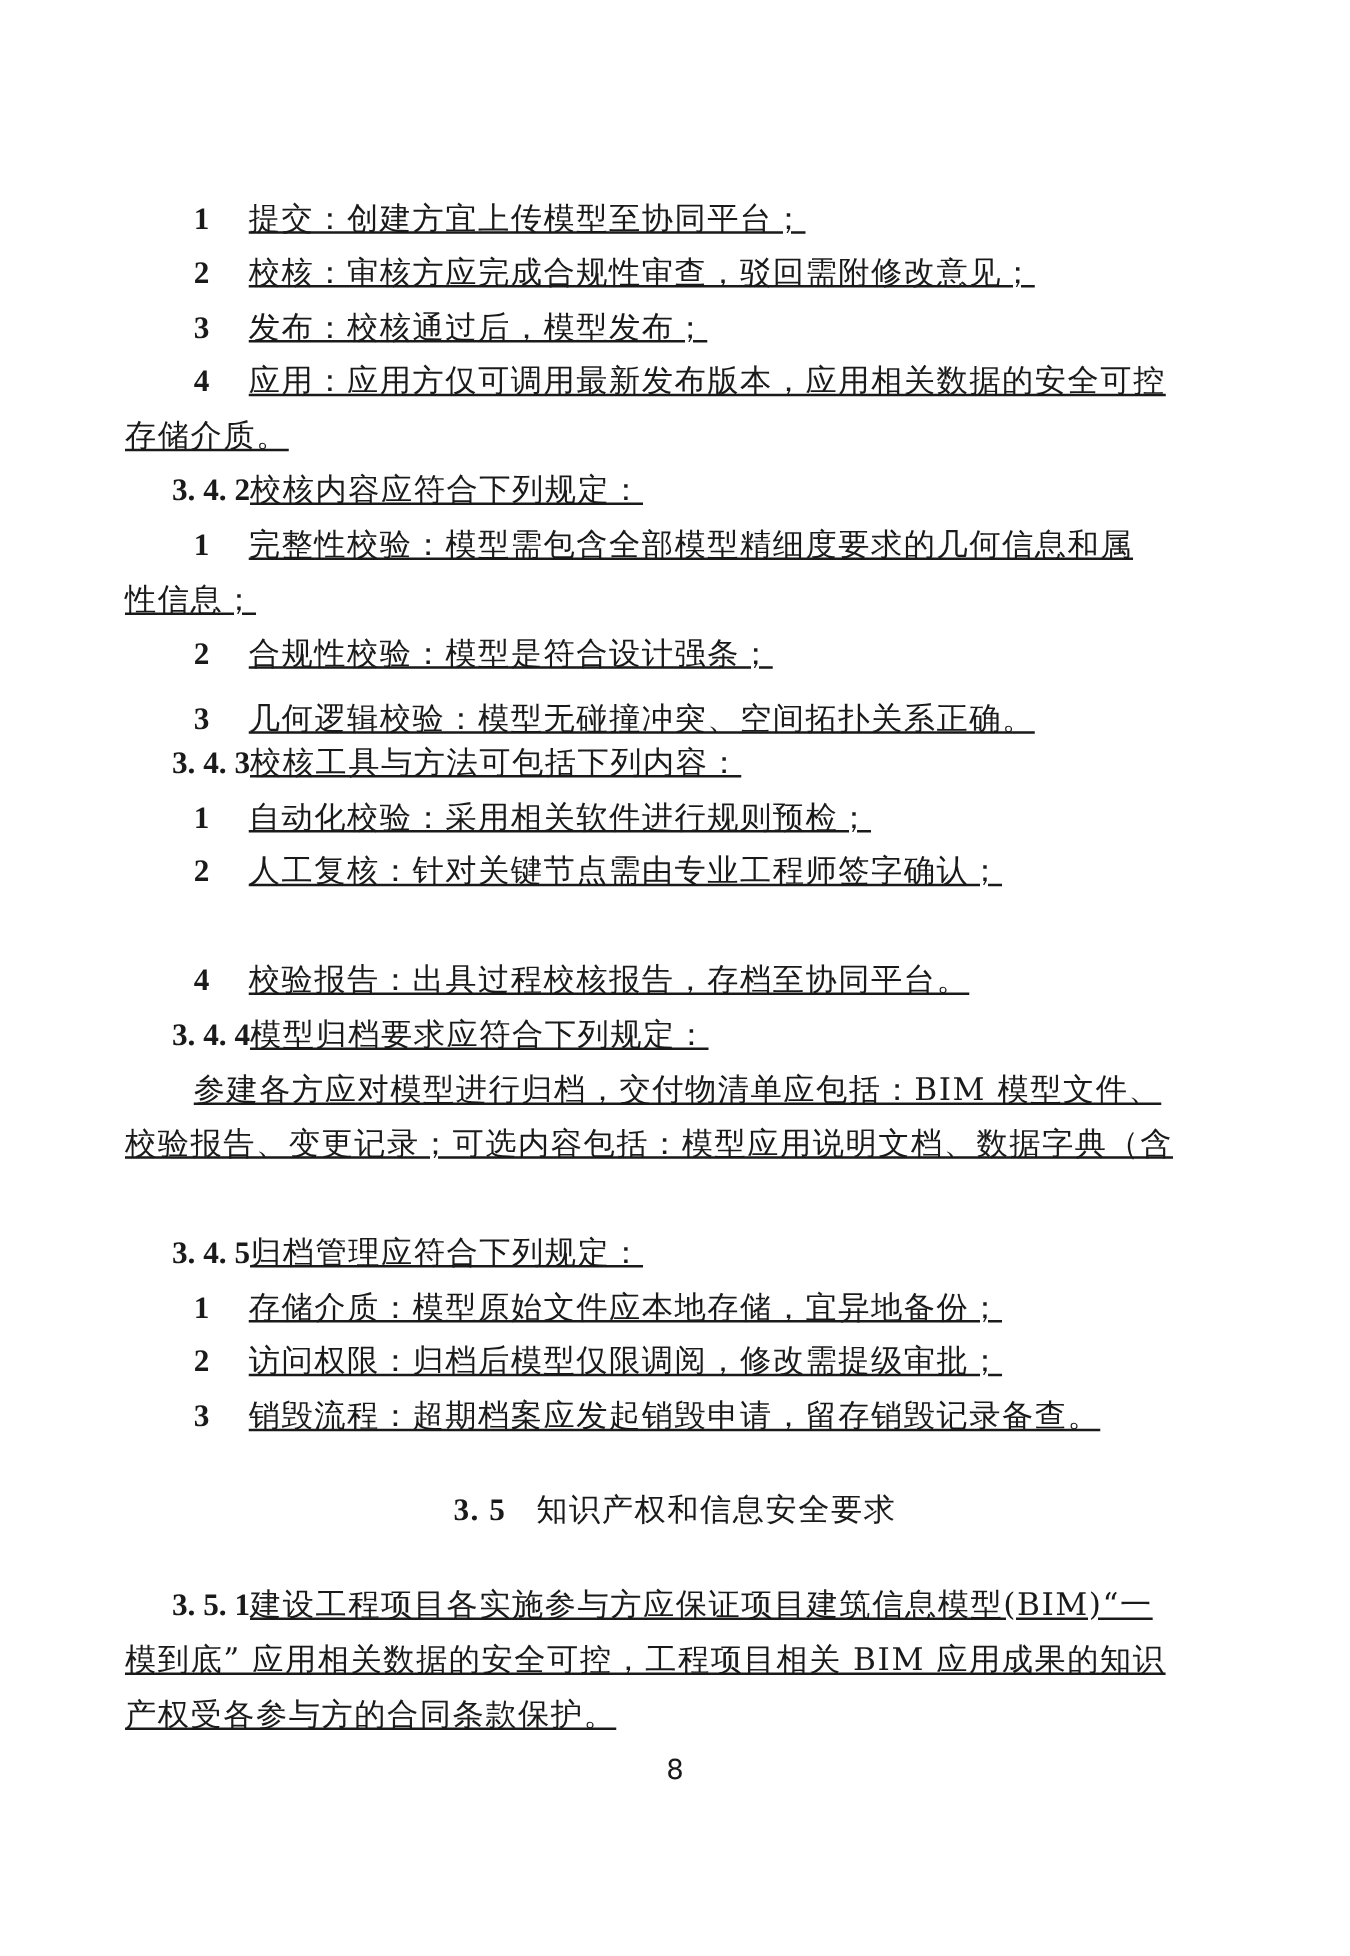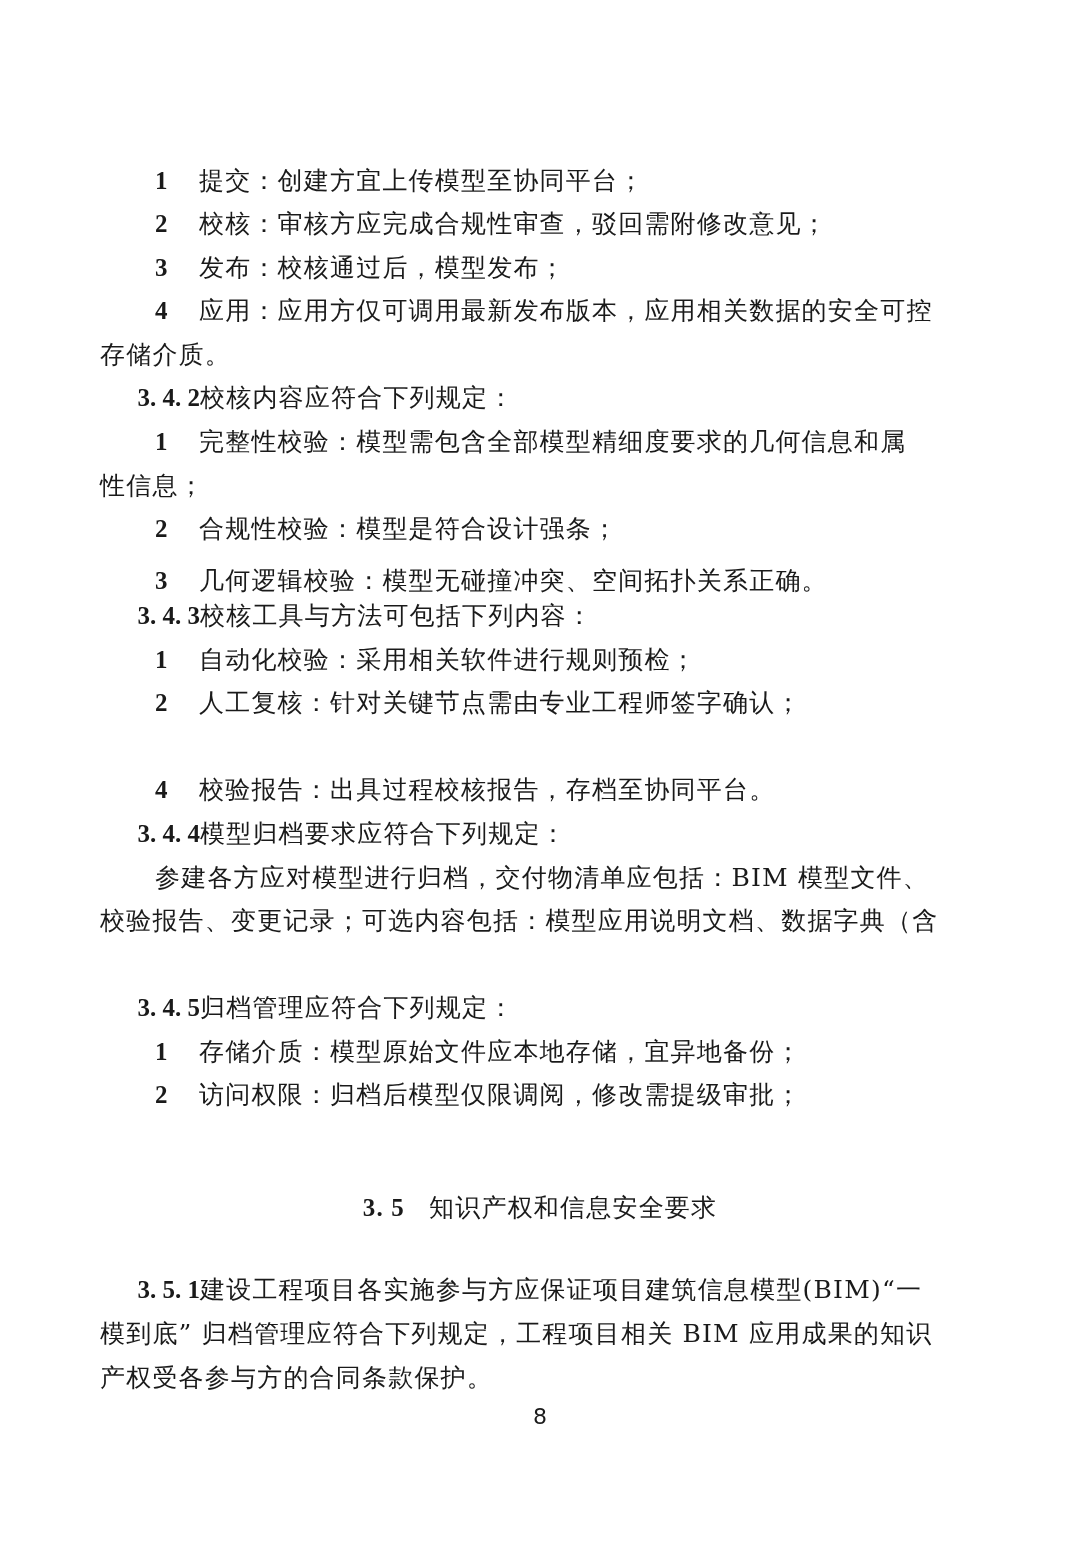--- a/index.html
+++ b/index.html
@@ -4,22 +4,23 @@
 <style>
   html, body { margin: 0; padding: 0; background: #ffffff; }
   body {
     width: 1080px; height: 1565px; position: relative; overflow: hidden;
     font-family: "DejaVu Serif", "Liberation Serif", serif;
     color: #1a1a1a;
   }
   .page { position: absolute; left: 0; top: 0; width: 1080px; height: 1565px; }
   .line {
     position: absolute; left: 100px; width: 885px;
-    font-size: 25px; line-height: 42px; white-space: nowrap;
+    font-size: 25px; line-height: 30px; white-space: nowrap;
     letter-spacing: 1.2px;
+    text-decoration: underline;
   }
   .indent { left: 155px; width: 830px; }
   .num {
     display: inline-block; width: 44px;
     font-family: "Liberation Serif", serif; font-weight: bold; font-size: 25px;
   }
   .secnum {
     display: inline-block; width: 100px;
     font-family: "Liberation Serif", serif; font-weight: bold; font-size: 25px;
     letter-spacing: 0;
@@ -91,25 +92,28 @@
 
   <div class="line" style="top:987px">
     <span class="secnum">3. 4. 5</span><span>归档管理应符合下列规定：</span>
   </div>
   <div class="line indent" style="top:1031px">
     <span class="num">1</span><span>存储介质：模型原始文件应本地存储，宜异地备份；</span>
   </div>
   <div class="line indent" style="top:1074px">
     <span class="num">2</span><span>访问权限：归档后模型仅限调阅，修改需提级审批；</span>
   </div>
+  <div class="line indent" style="top:1118px">
+    <span class="num">3</span><span>销毁流程：超期档案应发起销毁申请，留存销毁记录备查。</span>
+  </div>
 
   <div class="section-title">
     <span class="secnum-c">3. 5</span><span>知识产权和信息安全要求</span>
   </div>
 
   <div class="line" style="top:1269px">
     <span class="secnum">3. 5. 1</span><span>建设工程项目各实施参与方应保证项目建筑信息模型(BIM)“一</span>
   </div>
-  <div class="line" style="top:1313px">模到底” 归档管理应符合下列规定，工程项目相关 BIM 应用成果的知识</div>
+  <div class="line" style="top:1313px">模到底” 应用相关数据的安全可控，工程项目相关 BIM 应用成果的知识</div>
   <div class="line" style="top:1357px">产权受各参与方的合同条款保护。</div>
 
   <div class="page-number">8</div>
 </div>
 
 </body></html>

